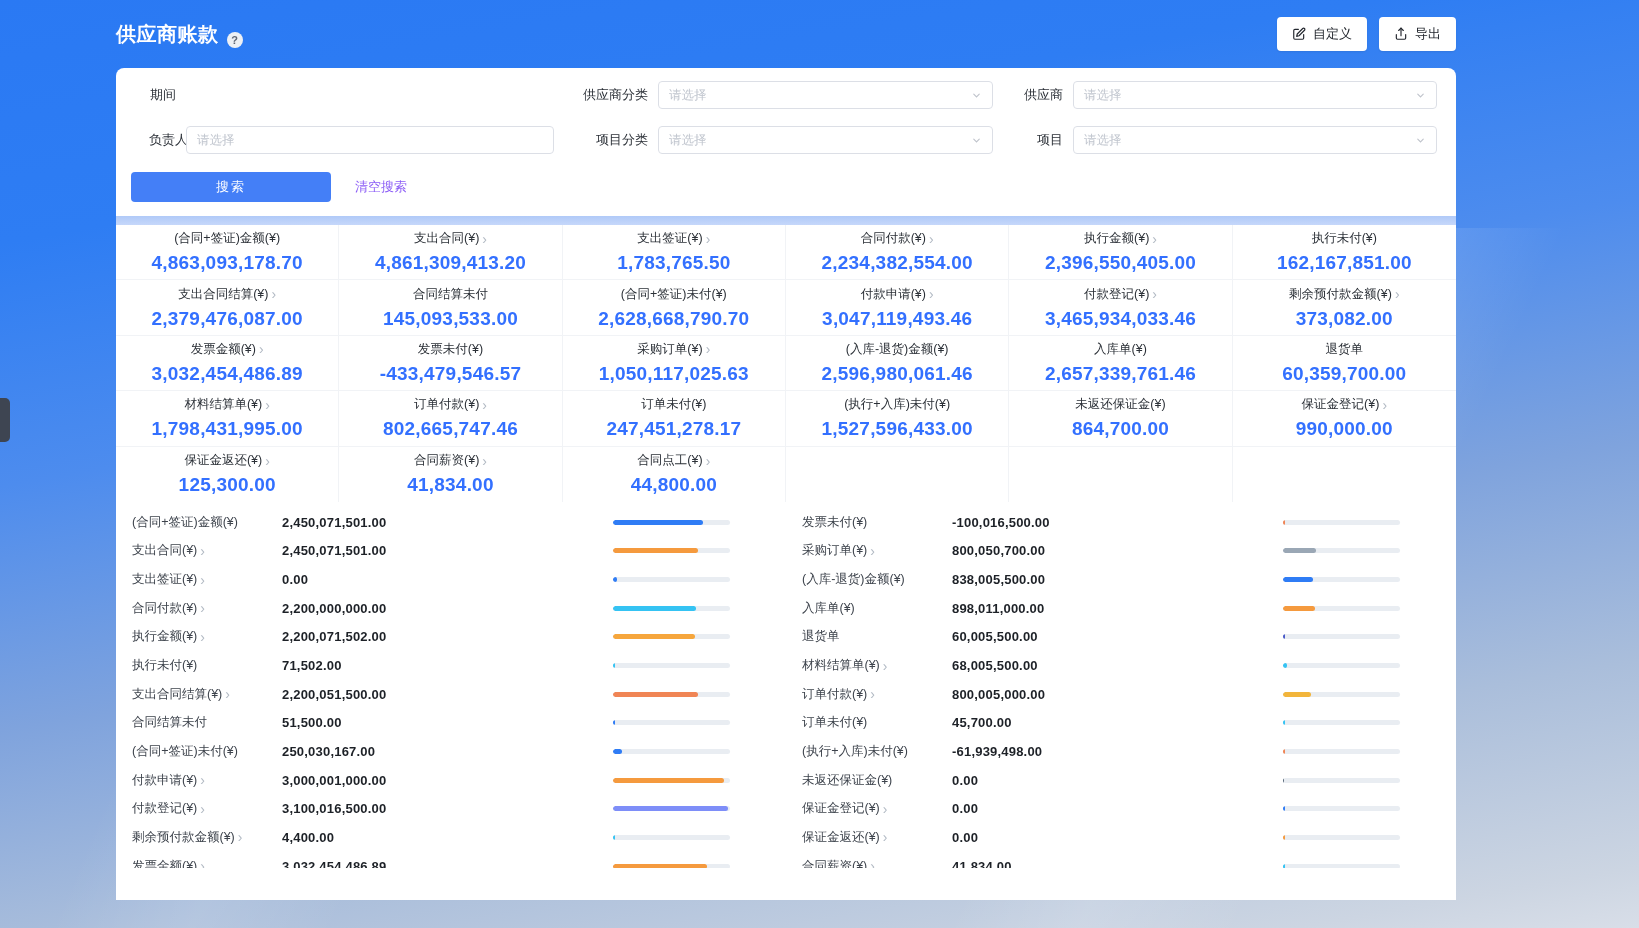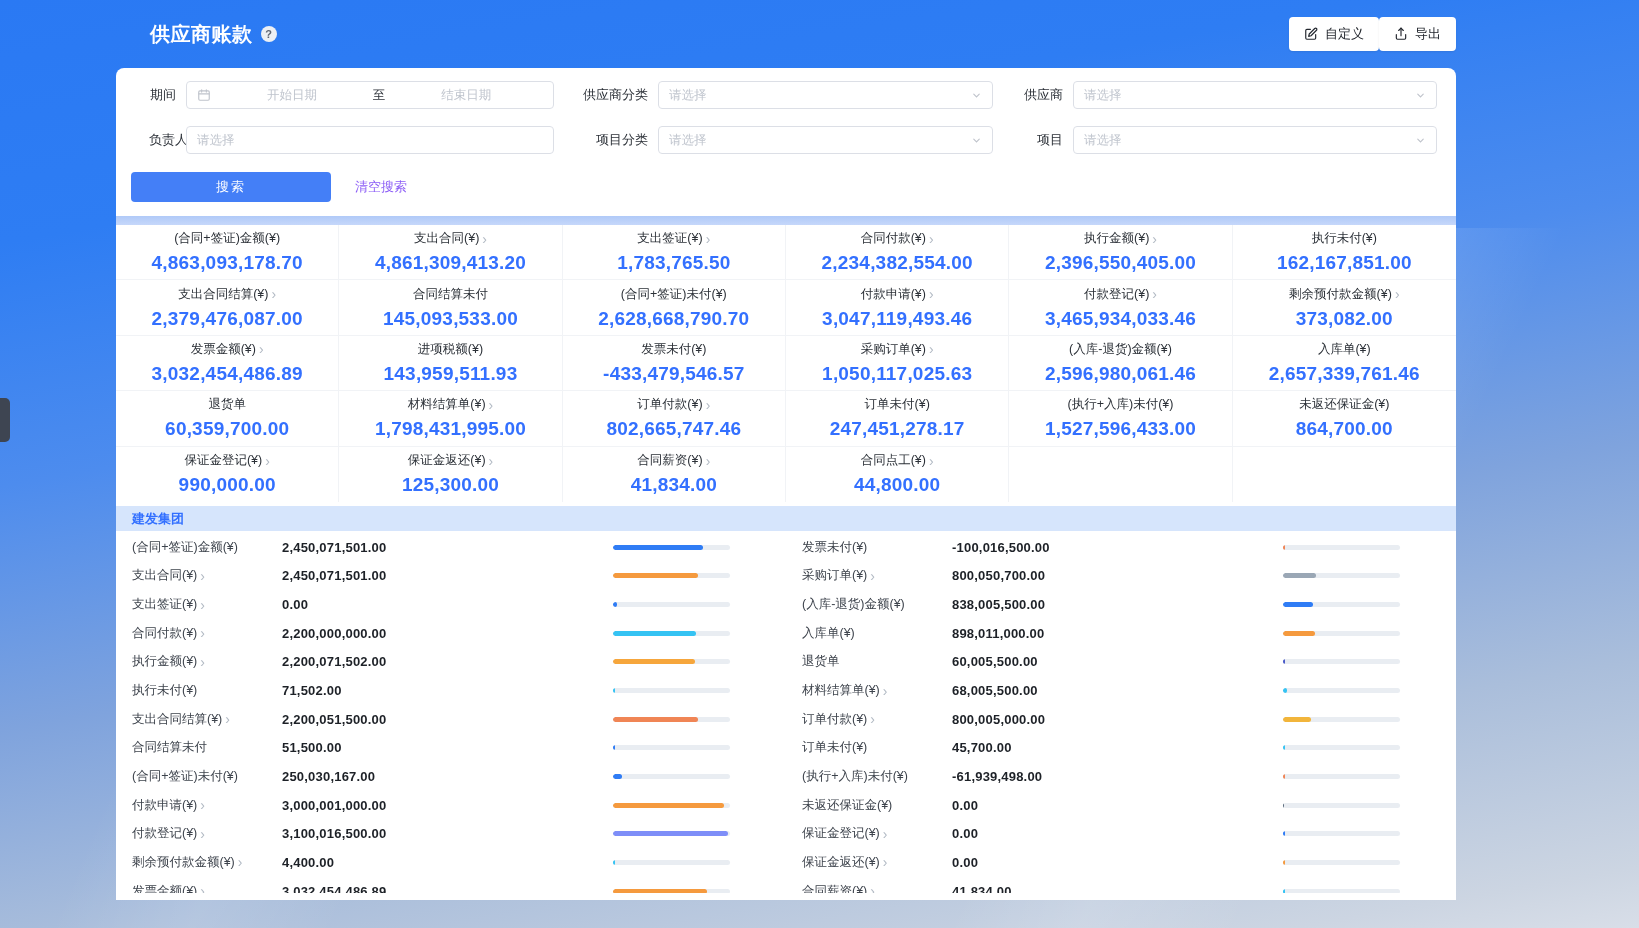--- a/index.html
+++ b/index.html
@@ -12,25 +12,25 @@
   .streak.s1 { right: -80px; bottom: -60px; width: 980px; height: 760px;
     background: linear-gradient(115deg, rgba(255,255,255,0) 40%, rgba(255,255,255,.14) 50%, rgba(255,255,255,0) 62%); }
   .streak.s2 { left: -120px; bottom: -120px; width: 760px; height: 560px; transform: rotate(8deg);
     background: linear-gradient(105deg, rgba(255,255,255,0) 35%, rgba(255,255,255,.12) 50%, rgba(255,255,255,0) 65%); }
 
   .side-handle { position: absolute; left: 0; top: 398px; width: 10px; height: 44px;
     background: #3e4552; border-radius: 0 5px 5px 0; z-index: 6; cursor: pointer; }
 
   .topbar { position: absolute; left: 116px; top: 0; width: 1340px; height: 68px;
     display: flex; align-items: center; justify-content: space-between; z-index: 2; }
-  .title-wrap { display: flex; align-items: center; gap: 8px; margin-left: 34px; }
+  .title-wrap { display: flex; align-items: flex-end; gap: 8px; }
   .page-title { font-size: 20px; font-weight: 700; color: #fff; letter-spacing: .5px; }
   .help { width: 16px; height: 16px; border-radius: 50%; background: #edf0f4; color: #5f6673;
     font-size: 11px; font-weight: 700; display: flex; align-items: center; justify-content: center; cursor: pointer; }
-  .actions { display: flex; }
+  .actions { display: flex; gap: 12px; }
   .btn { height: 34px; padding: 0 15px; background: #fff; border: none; border-radius: 4px;
     display: flex; align-items: center; gap: 7px; font-size: 13px; color: #23272e;
     font-family: inherit; cursor: pointer; box-shadow: 0 1px 2px rgba(0,0,0,.08); }
   .btn svg { width: 14px; height: 14px; stroke: #23272e; }
 
   .main-card { position: absolute; left: 116px; top: 68px; width: 1340px; height: 832px;
     background: #fff; border-radius: 8px 8px 0 0; overflow: hidden; z-index: 2; }
 
   .filter-area { position: relative; height: 148px; }
   .f-label { position: absolute; font-size: 13px; color: #2c3138; line-height: 28px;
@@ -111,31 +111,20 @@
       </span>
       <span>导出</span>
     </button>
   </div>
 </header>
 
 <div class="main-card">
 
   <section class="filter-area">
     <div class="f-label" style="left:0;top:13px;width:60px">期间</div>
-    <div class="f-ctl range" style="left:70px;top:13px;width:368px">
-      <span style="display:flex">
-        <svg viewBox="0 0 24 24" fill="none" stroke="currentColor" stroke-width="2" stroke-linecap="round">
-            <rect x="3" y="5" width="18" height="16" rx="2"></rect>
-            <path d="M8 3v4M16 3v4M3 10h18"></path>
-          </svg>
-      </span>
-      <span class="seg placeholder">开始日期</span>
-      <span class="dark">至</span>
-      <span class="seg placeholder">结束日期</span>
-    </div>
 
     <div class="f-label" style="left:440px;top:13px;width:92px">供应商分类</div>
     <div class="f-ctl sel" style="left:542px;top:13px;width:335px">
       <span class="placeholder">请选择</span>
       <span style="display:flex">
         <svg viewBox="0 0 24 24" fill="none" stroke="currentColor" stroke-width="2.5" stroke-linecap="round">
             <path d="M6 9l6 6 6-6"></path>
           </svg>
       </span>
     </div>
@@ -264,26 +253,20 @@
       </div>
       <div class="stat-cell">
         <div class="stat-label">
           <span>发票金额(¥)</span>
           <span class="chev">›</span>
         </div>
         <div class="stat-value">3,032,454,486.89</div>
       </div>
       <div class="stat-cell">
         <div class="stat-label">
-          <span>进项税额(¥)</span>
-        </div>
-        <div class="stat-value">143,959,511.93</div>
-      </div>
-      <div class="stat-cell">
-        <div class="stat-label">
           <span>发票未付(¥)</span>
         </div>
         <div class="stat-value">-433,479,546.57</div>
       </div>
       <div class="stat-cell">
         <div class="stat-label">
           <span>采购订单(¥)</span>
           <span class="chev">›</span>
         </div>
         <div class="stat-value">1,050,117,025.63</div>
@@ -365,23 +348,20 @@
           <span class="chev">›</span>
         </div>
         <div class="stat-value">44,800.00</div>
       </div>
       <div class="stat-cell"></div>
       <div class="stat-cell"></div>
     </section>
 
   <div class="white-gap"></div>
 
-  <div class="group-bar">
-    <span>建发集团</span>
-  </div>
 
   <div class="rows-clip">
     <div class="col" id="rows-left">
         <div class="detail-row">
           <div class="d-label">
             <span>(合同+签证)金额(¥)</span>
           </div>
           <div class="d-value">2,450,071,501.00</div>
           <div class="bar-track">
             <div class="bar-fill" style="width: 77%; background: rgb(47, 124, 245);"></div>

